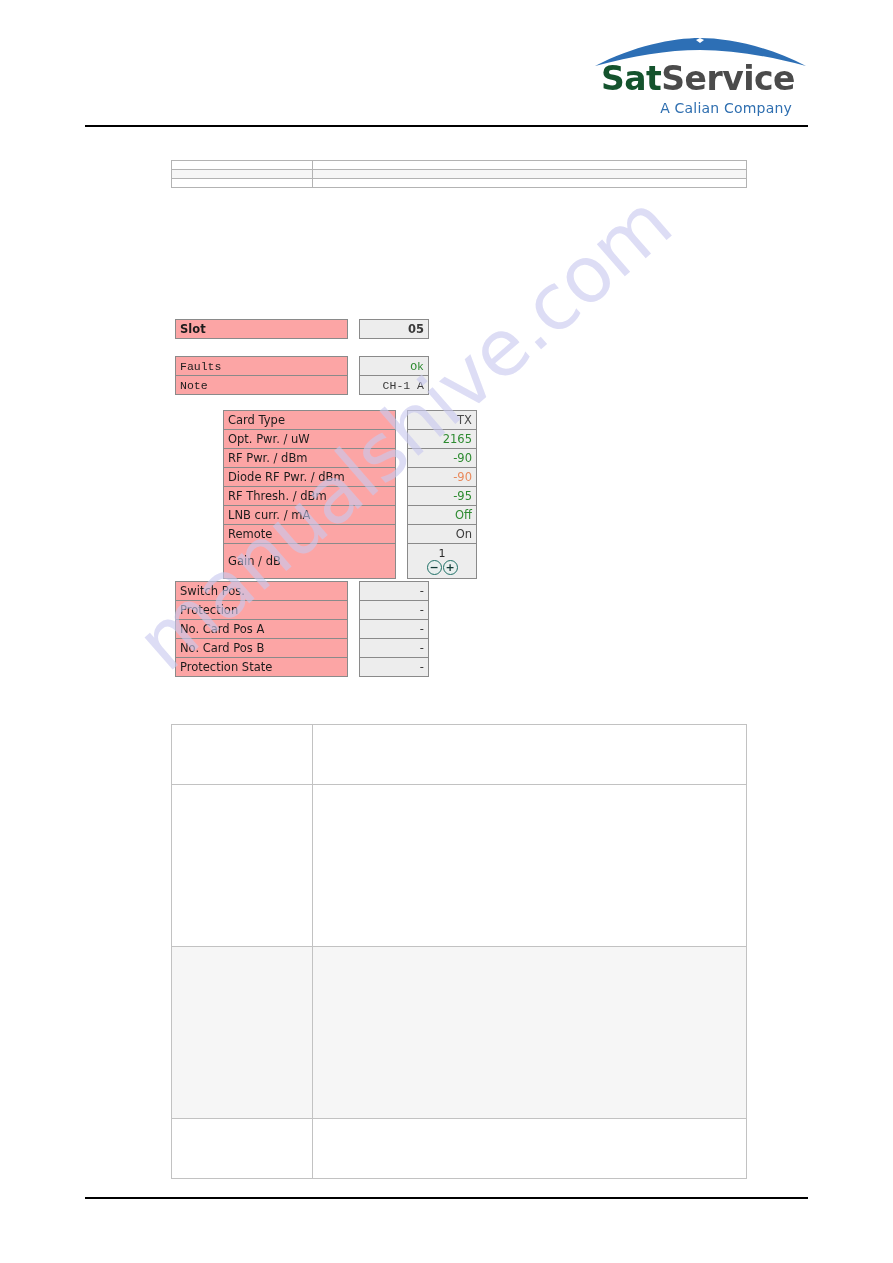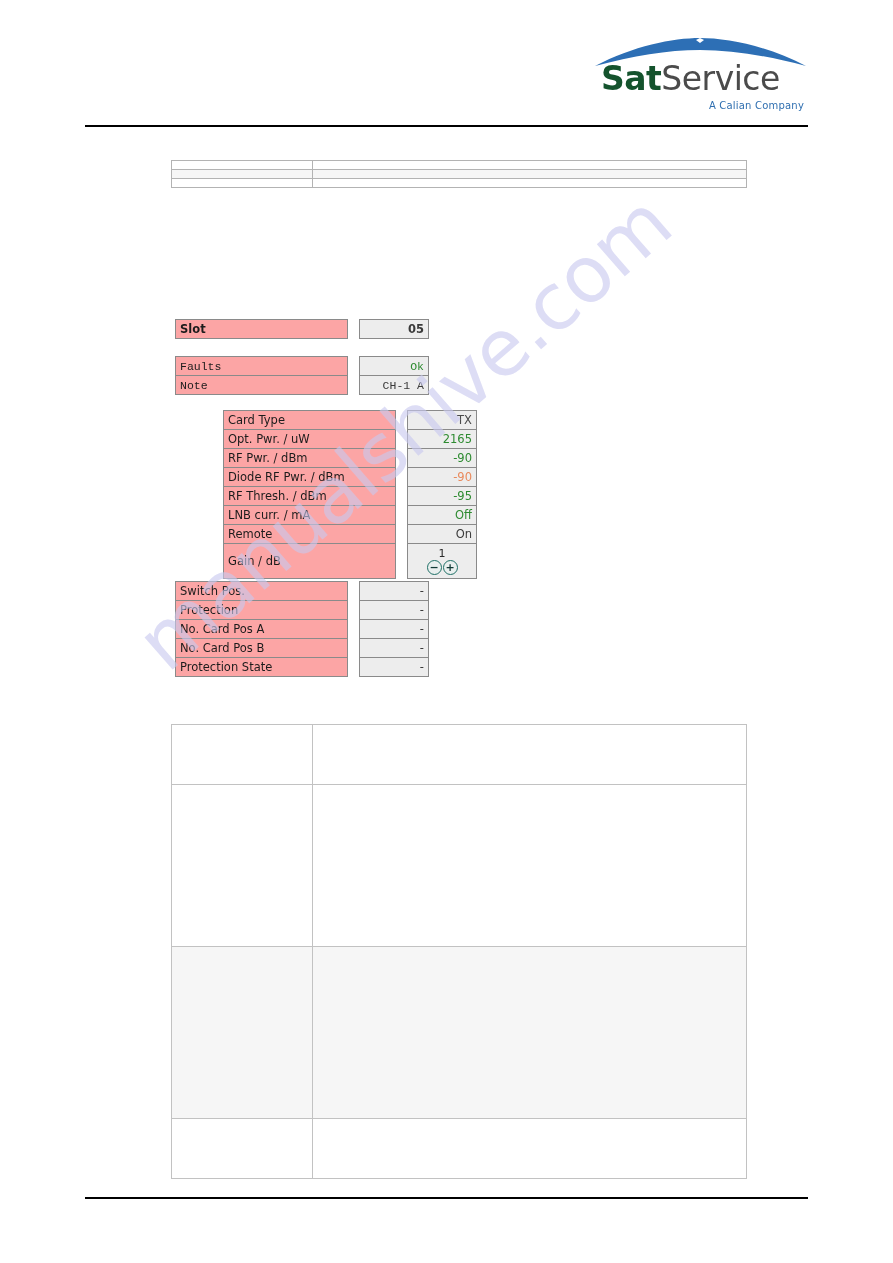--- a/index.html
+++ b/index.html
@@ -69,30 +69,30 @@
     font-size: 33px;
     line-height: 38px;
     white-space: nowrap;
   }
   #logo-wordmark .sat {
     font-weight: bold;
     color: #14532d;
     letter-spacing: -0.5px;
   }
   #logo-wordmark .service {
-    font-weight: normal;
+    font-weight: bold;
     color: #4b4b4b;
     letter-spacing: -0.5px;
   }
   #logo-tagline {
     position: absolute;
-    right: 4px;
+    right: 16px;
     top: 62px;
     font-family: "DejaVu Sans", sans-serif;
-    font-size: 10px;
+    font-size: 14px;
     color: #2f6fb0;
     white-space: nowrap;
     letter-spacing: 0.2px;
   }
   #header-rule {
     position: absolute;
     left: 85px;
     top: 125px;
     width: 723px;
     height: 0;

